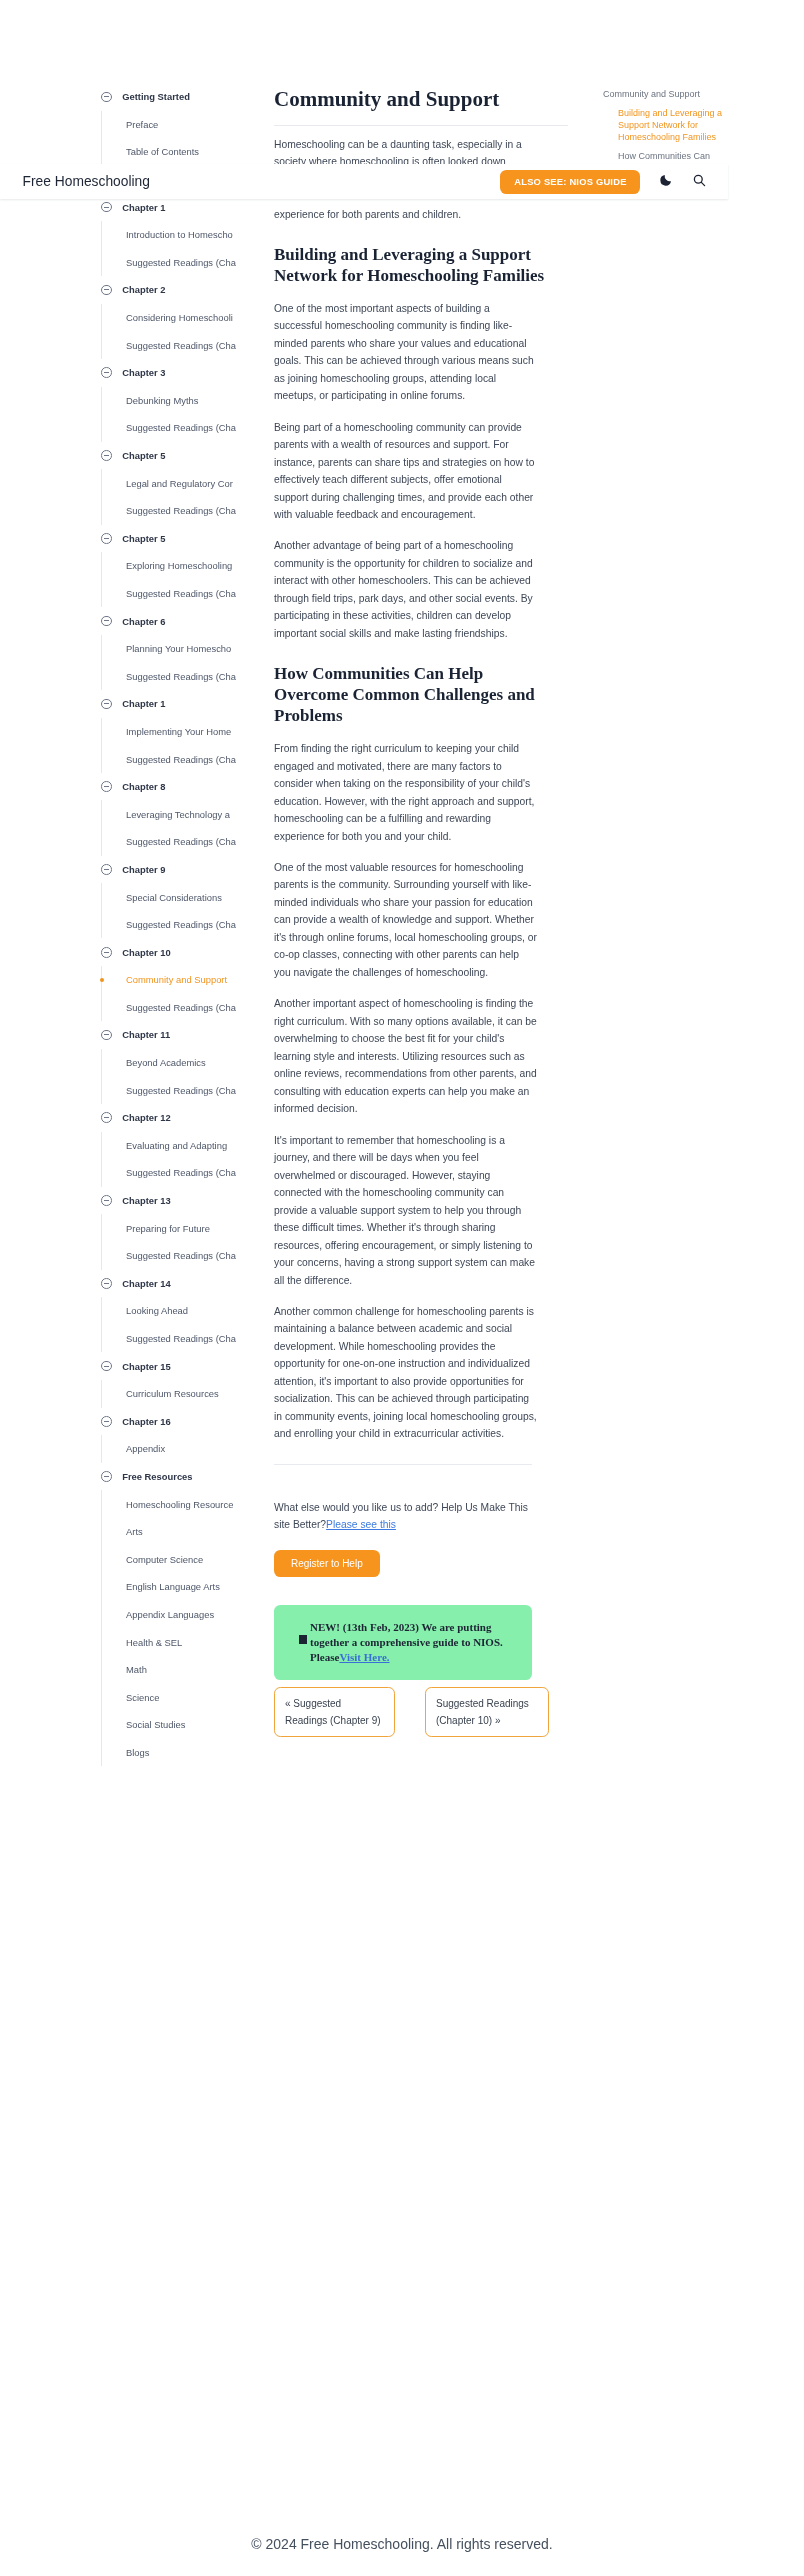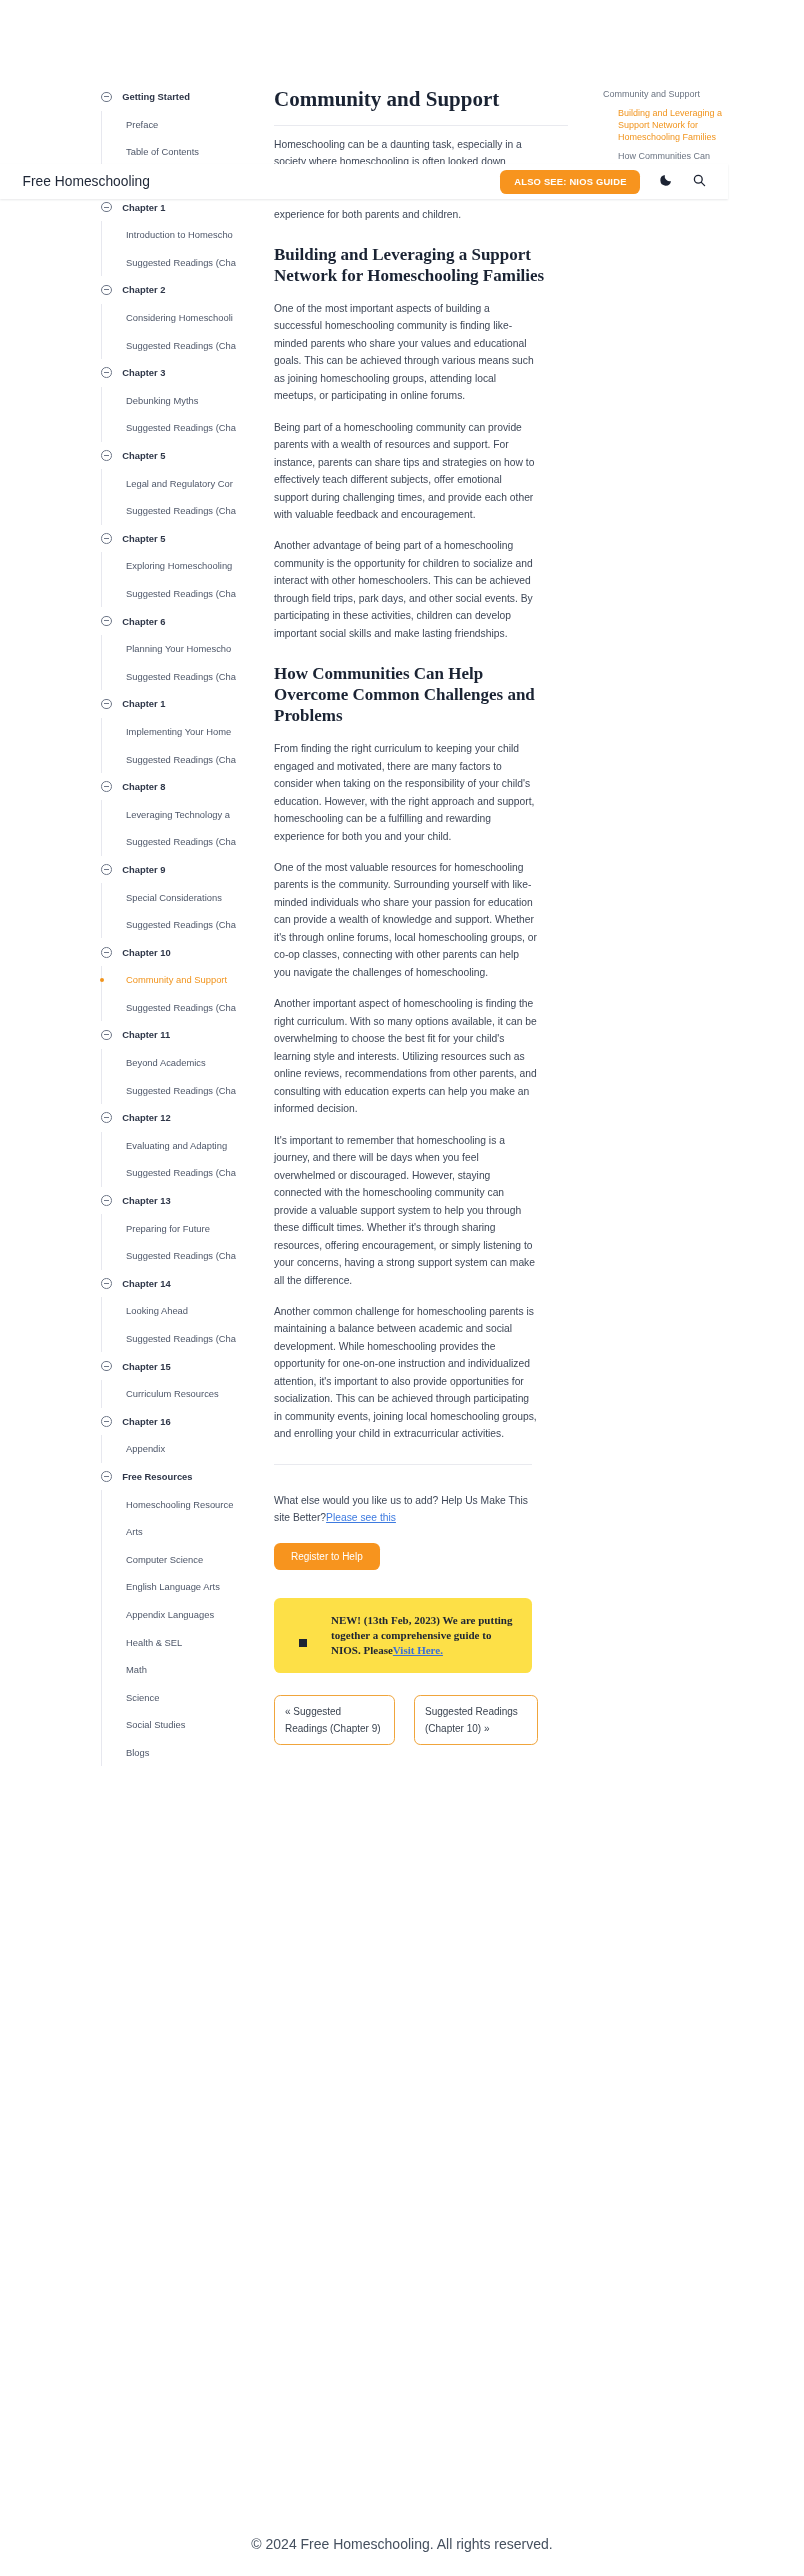--- a/index.html
+++ b/index.html
@@ -45,34 +45,34 @@
     font-size:21px; line-height:26px; color:#1a2333;
     padding-bottom:12.5px; border-bottom:0.6px solid #e9eaef; width:294px;
   }
   .body-text { font-size:10.3px; line-height:17.5px; color:#3e4757; width:263px; }
   .intro-a { margin:10px 0 0; }
   .occlusion-gap { height:35px; }
   .intro-b { margin:0; }
   h2.sec { font-family:"Liberation Serif", serif; font-weight:600; font-size:17px; line-height:21px; color:#1a2333; margin:21px 0 2.5px; width:279px; }
   p.para { margin:13.8px 0 0; }
   .bottom-rule { border:none; border-top:0.6px solid #e9eaef; width:258px; margin:21px 0 0; }
-  .feedback { margin-top:27px; }
+  .feedback { margin-top:34px; }
   a.inline-link { color:#3d7ae0; text-decoration:underline; cursor:pointer; }
   .register-btn {
     margin-top:16.3px; background:#f7941e; color:#fff; border:none; border-radius:6.3px;
     font-family:inherit; font-size:10px; padding:0 17px; height:27px; cursor:pointer; display:block;
   }
   .note {
-    margin-top:27.6px; width:258px; background:#fde047; border-radius:6.3px;
-    padding:15px 16.3px 15px 25px; display:flex; gap:24px;align-items:center;
+    margin-top:27.6px; width:258px; background:#86efac; border-radius:6.3px;
+    padding:15px 16.3px 15px 25px; display:flex; gap:3px;
   }
   .note-square { width:8.1px; height:8.1px; background:#1c2434; flex:none; margin-top:15.7px; }
   .note-text { font-family:"Liberation Serif", serif; font-weight:700; font-size:11px; line-height:15px; color:#1c2434; }
   .note-link { color:#3a6fd8; text-decoration:underline; cursor:pointer; }
-  .pagination { margin-top:22px; display:flex; gap:19px;align-items:flex-end; }
+  .pagination { margin-top:7px; display:flex; gap:30px;align-items:flex-end; }
   .page-card {
     border:1.3px solid #f0a53c; border-radius:6.3px; padding:6.9px 10px;
     font-size:10px; line-height:17px; color:#39424f; cursor:pointer; background:#fff;
   }
   .page-card.prev { width:121px; }
   .page-card.next { width:124px; }
 
   
   .toc { position:absolute; left:603px; top:88px; width:119px; z-index:2; }
   .toc-item { font-size:9px; line-height:12px; color:#6b7482; margin-bottom:6.9px; cursor:pointer; width:108px; }

